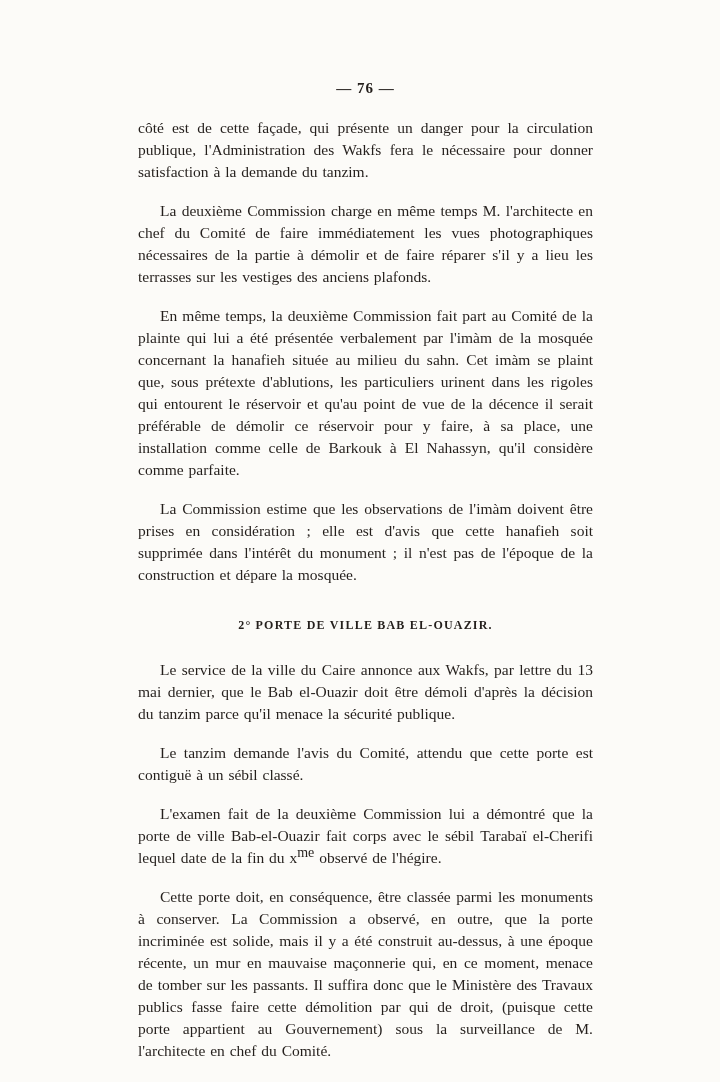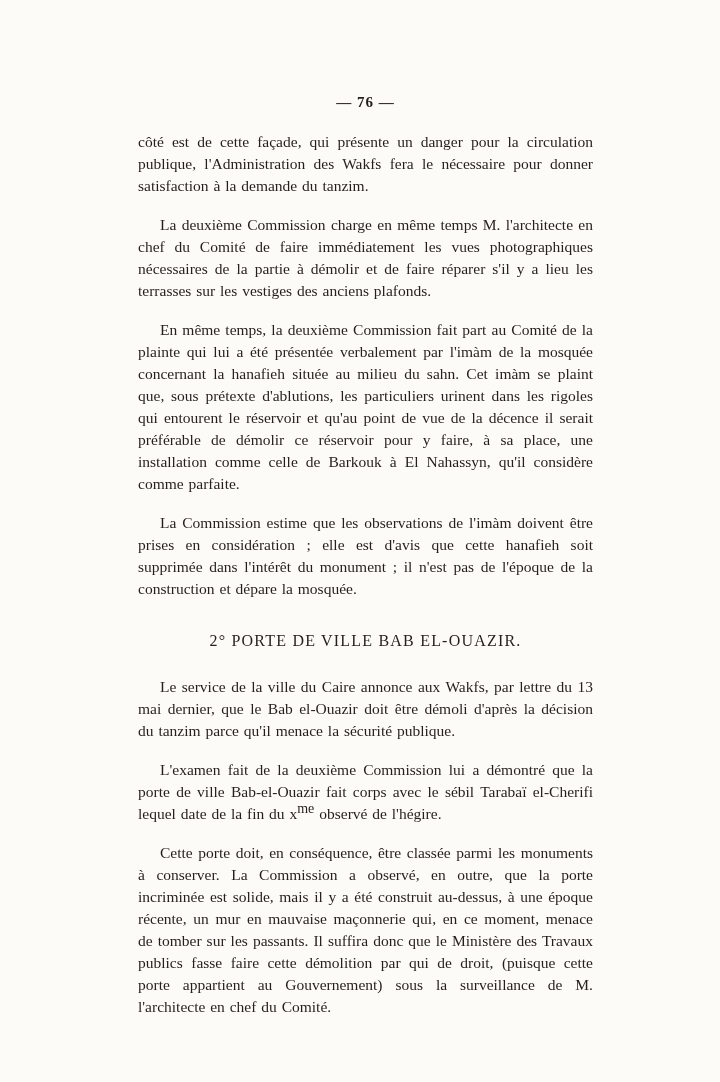--- a/index.html
+++ b/index.html
@@ -13,21 +13,21 @@
     height: 1082px;
     margin: 0 auto;
     background: #fcfbf8;
     box-sizing: border-box;
     overflow: hidden;
     font-family: "Liberation Serif", "DejaVu Serif", serif;
     color: #241f1c;
   }
   .content {
     position: absolute;
-    top: 94px;
+    top: 80px;
     left: 121px;
     width: 489px;
   }
   .page-number {
     text-align: center;
     font-size: 15px;
     font-weight: bold;
     letter-spacing: 1px;
     margin-bottom: 20px;
   }
@@ -38,22 +38,22 @@
     text-align: justify;
     text-indent: 22px;
     word-spacing: 1px;
   }
   p.para.no-indent {
     text-indent: 0;
   }
   .section-heading {
     margin: 32px 0 26px 0;
     text-align: center;
-    font-size: 16px;
-    font-weight: normal;
+    font-size: 12px;
+    font-weight: bold;
     letter-spacing: 1.2px;
     color: #241f1c;
   }
   sup {
     font-size: 14px;
     line-height: 0;
   }
 </style>
 </head>
 <body>
@@ -68,19 +68,20 @@
     <p class="para">La deuxième Commission charge en même temps M. l'architecte en chef du Comité de faire immédiatement les vues photographiques nécessaires de la partie à démolir et de faire réparer s'il y a lieu les terrasses sur les vestiges des anciens plafonds.</p>
 
     <p class="para">En même temps, la deuxième Commission fait part au Comité de la plainte qui lui a été présentée verbalement par l'imàm de la mosquée concernant la hanafieh située au milieu du sahn. Cet imàm se plaint que, sous prétexte d'ablutions, les particuliers urinent dans les rigoles qui entourent le réservoir et qu'au point de vue de la décence il serait préférable de démolir ce réservoir pour y faire, à sa place, une installation comme celle de Barkouk à El Nahassyn, qu'il considère comme parfaite.</p>
 
     <p class="para">La Commission estime que les observations de l'imàm doivent être prises en considération ; elle est d'avis que cette hanafieh soit supprimée dans l'intérêt du monument ; il n'est pas de l'époque de la construction et dépare la mosquée.</p>
 
     <h2 class="section-heading">2° PORTE DE VILLE BAB EL-OUAZIR.</h2>
 
     <p class="para">Le service de la ville du Caire annonce aux Wakfs, par lettre du 13 mai dernier, que le Bab el-Ouazir doit être démoli d'après la décision du tanzim parce qu'il menace la sécurité publique.</p>
 
+    <p class="para">Le tanzim demande l'avis du Comité, attendu que cette porte est contiguë à un sébil classé.</p>
 
     <p class="para"><span>L'examen fait de la deuxième Commission lui a démontré que la porte de ville Bab-el-Ouazir fait corps avec le sébil Tarabaï el-Cherifi lequel date de la fin du x</span><sup>me</sup><span> observé de l'hégire.</span></p>
 
     <p class="para">Cette porte doit, en conséquence, être classée parmi les monuments à conserver. La Commission a observé, en outre, que la porte incriminée est solide, mais il y a été construit au-dessus, à une époque récente, un mur en mauvaise maçonnerie qui, en ce moment, menace de tomber sur les passants. Il suffira donc que le Ministère des Travaux publics fasse faire cette démolition par qui de droit, (puisque cette porte appartient au Gouvernement) sous la surveillance de M. l'architecte en chef du Comité.</p>
 
   </div>
 </div>
 
 </body></html>

